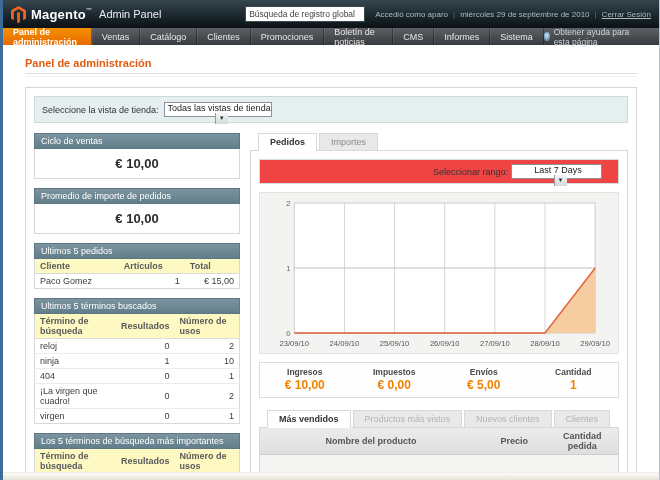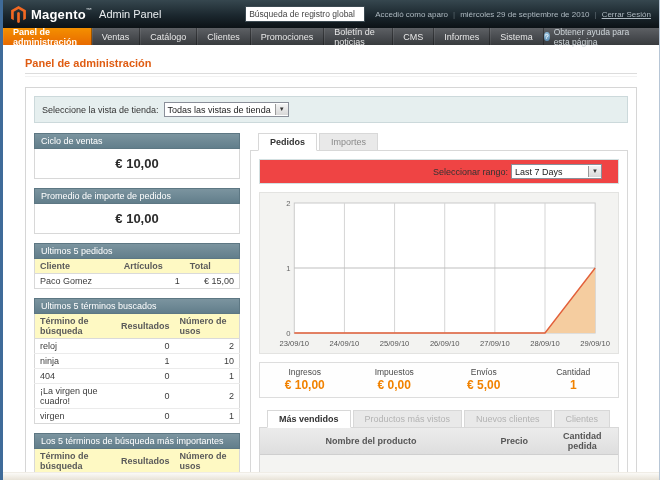--- a/index.html
+++ b/index.html
@@ -35,21 +35,21 @@
   .page{padding:8px 22px 0 22px;}
   .page-title{color:#df5c12;font-size:11px;font-weight:bold;margin:4px 0 4px 0;}
   .title-hr{height:2px;border-top:1px solid #dcdcdc;border-bottom:1px solid #f2f2f2;margin-bottom:10px;}
 
   .content-box{border:1px solid #d6d6d6;background:#fff;padding:8px;box-sizing:border-box;}
   .storeview-bar{background:#e6efef;border:1px solid #ccd9db;padding:5px 7px;font-size:9px;color:#333;
     display:flex;align-items:center;gap:5px;}
 
   
   .fselect{display:inline-flex;align-items:center;background:#fff;border:1px solid #8a8f99;
-    height:13px;padding-left:3px;font-size:9px;color:#222;cursor:pointer;}
+    height:13px;padding-left:3px;font-size:9px;color:#222;cursor:pointer;flex-direction:column;}
   .fselect .val{white-space:nowrap;}
   .fselect .arr{width:12px;height:11px;margin-left:4px;background:linear-gradient(#f4f4f4,#d8d8d8);
     border-left:1px solid #9a9a9a;font-size:6px;line-height:11px;text-align:center;color:#333;}
   .fselect .arr::before{content:"▼";}
 
   .dash-row{display:flex;gap:10px;margin-top:10px;align-items:flex-start;}
   .left-col{width:206px;flex:none;}
   .right-col{flex:1;min-width:0;}
 
   
@@ -70,21 +70,21 @@
   .tab.active{background:#fff;border-bottom-color:#fff;color:#333;font-weight:bold;}
   .tab.dis{color:#b3b3b3;cursor:default;}
   .panel{border:1px solid #d8d8d8;margin-top:-1px;padding:8px;background:#fff;}
   .range-bar{background:#ef4444;border:1px solid #d3e0e1;padding:4px 16px;display:flex;justify-content:flex-end;
     align-items:center;gap:3px;font-size:9px;color:#333;}
   .chart-wrap{margin-top:8px;background:#f3f3f1;border:1px solid #e3e3e1;height:160px;}
   .chart-wrap svg{display:block;width:100%;height:158px;}
 
   .stats{display:flex;border:1px solid #ddd;background:#fefefe;margin-top:8px;}
   .stat{flex:1;text-align:center;padding:4px 0 5px 0;}
-  .stat .lbl{font-size:8.5px;font-weight:normal;color:#4a4a4a;}
+  .stat .lbl{font-size:8.5px;font-weight:bold;color:#4a4a4a;}
   .stat .val{font-size:12px;font-weight:bold;color:#f18200;margin-top:1px;}
 
   .btabs{margin-top:12px;}
   .ptable-box{border:1px solid #d8d8d8;margin-top:-1px;}
   .ptable{width:100%;border-collapse:collapse;font-size:9px;}
   .ptable th{background:linear-gradient(180deg,#ececec,#dedede);color:#555;font-weight:bold;text-align:center;
     padding:3px 6px;border-bottom:1px solid #cfcfcf;}
   .ptable .empty{background:#f4f4f2;text-align:center;color:#3d3d3d;padding:24px 0 26px 0;font-size:9px;}
 
   .footer-strip{position:absolute;left:0;right:0;bottom:0;height:7px;

